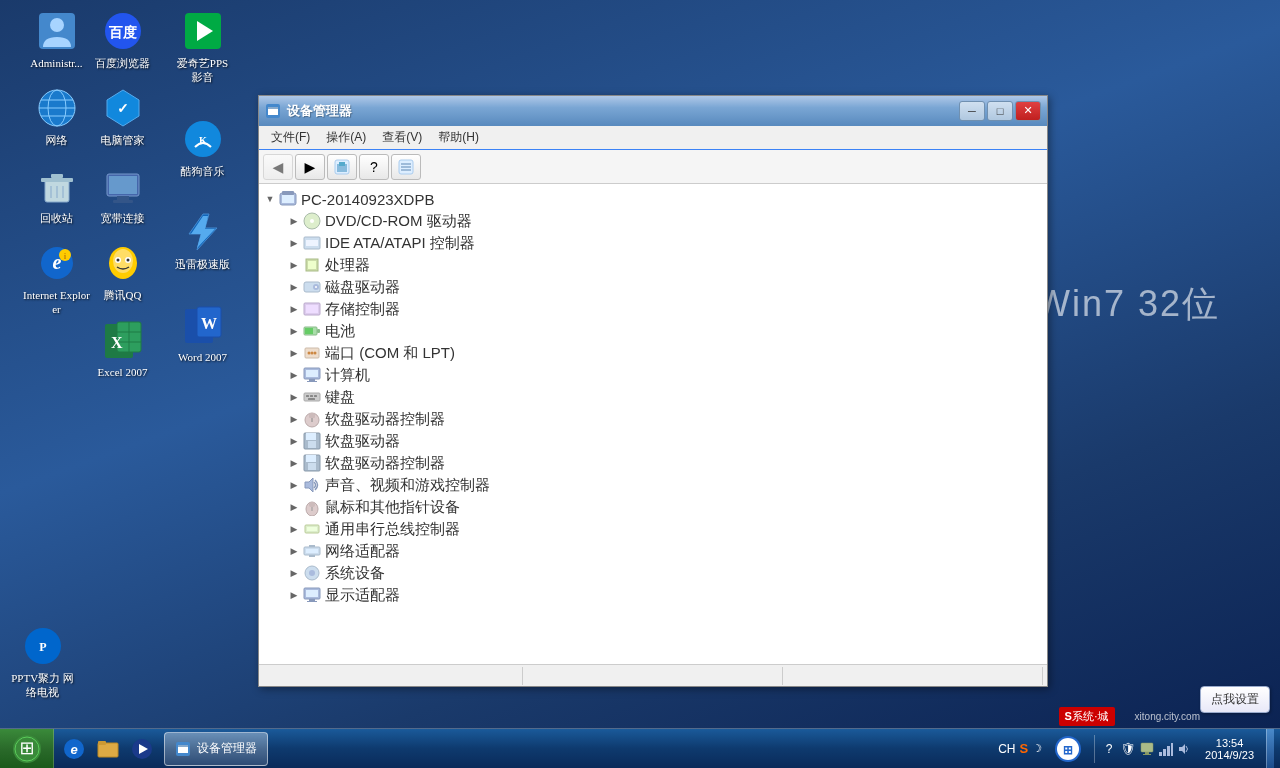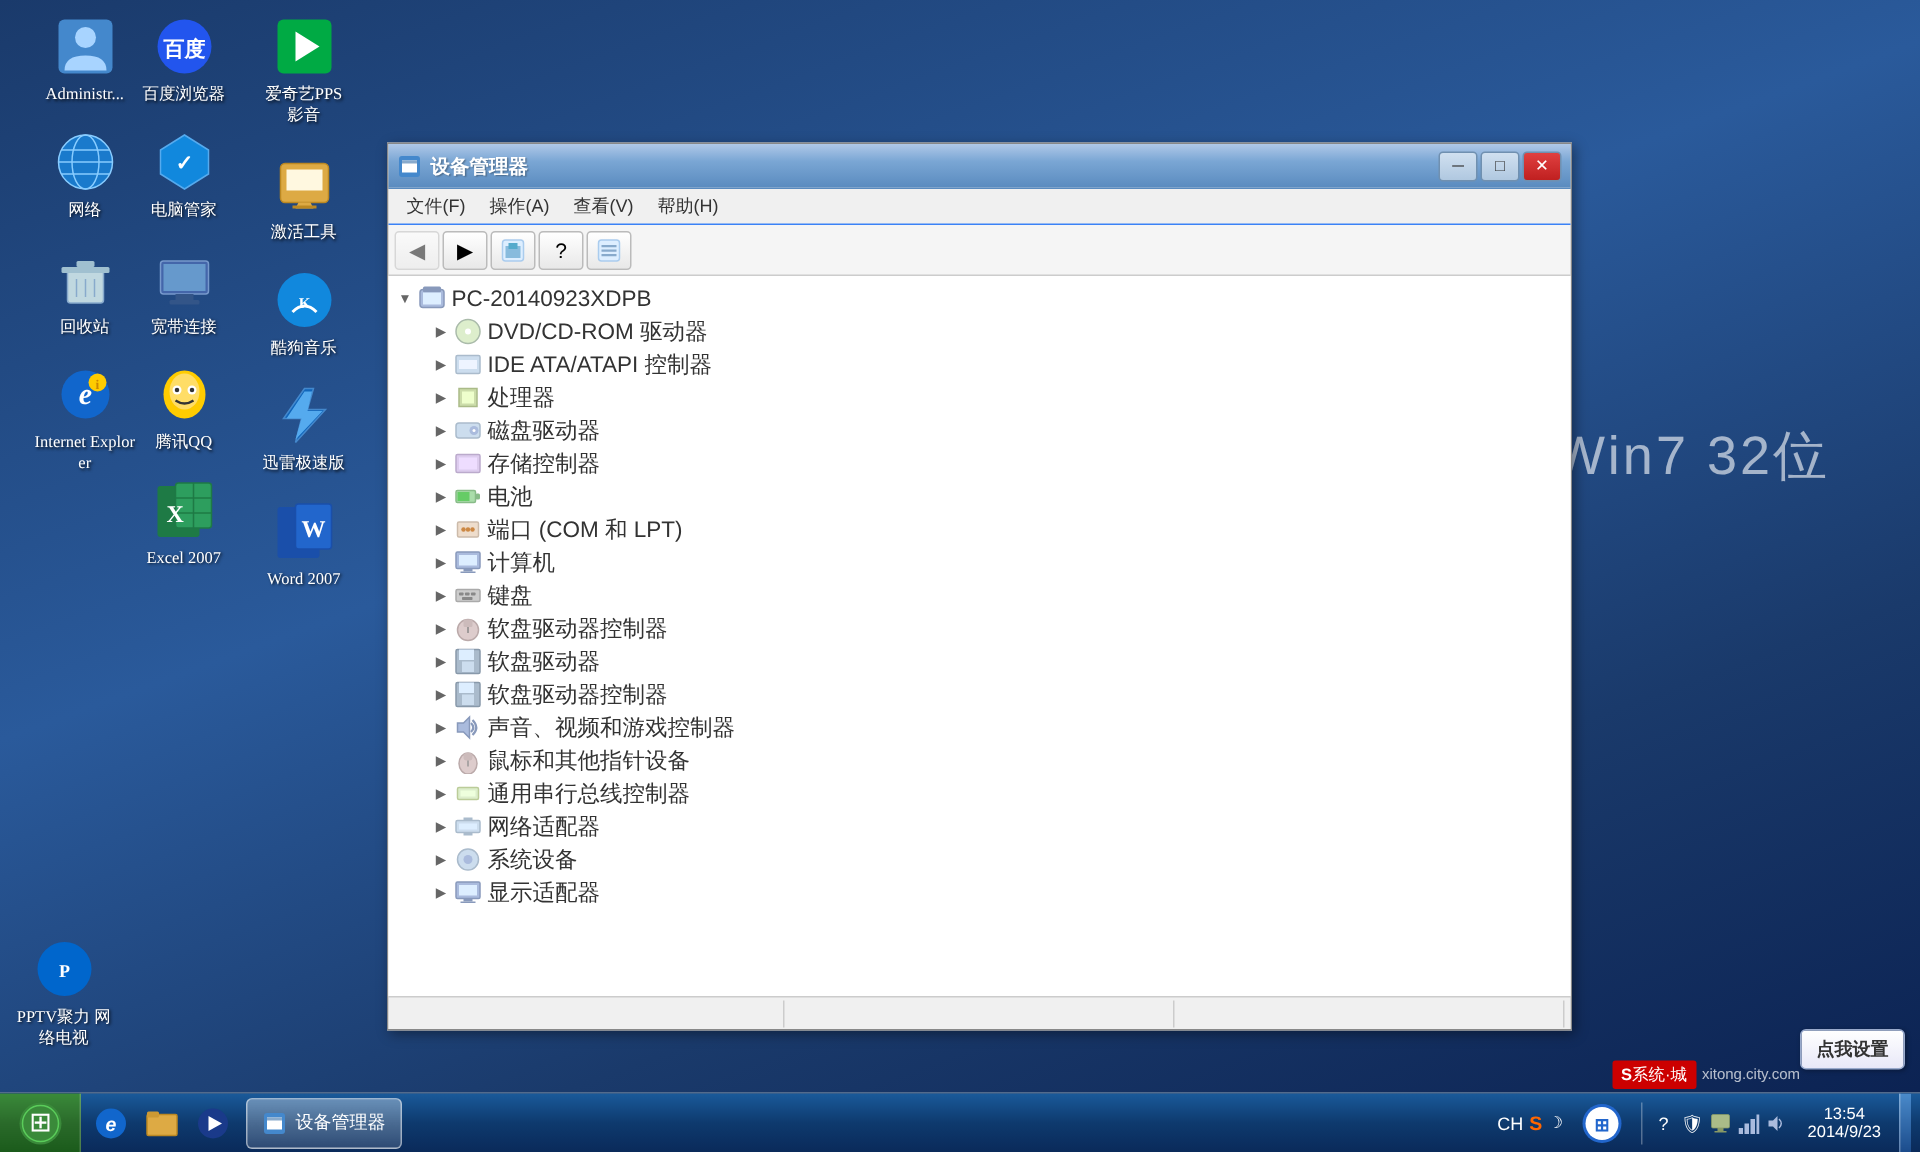--- a/index.html
+++ b/index.html
@@ -64,21 +64,21 @@
     }
 
     .icon-col {
       position: absolute;
       top: 5px;
       display: flex;
       flex-direction: column;
     }
     .col1 { left: 19px; }
     .col2 { left: 85px; }
-    .col3 { left: 165px; }
+    .col3 { left: 165px; gap: 16px; }
 
     
     .taskbar {
       position: absolute;
       bottom: 0;
       left: 0;
       width: 100%;
       height: 40px;
       background: linear-gradient(to bottom, #1a5a9a 0%, #0e3a6e 50%, #0a2a5a 100%);
       display: flex;
@@ -360,31 +360,30 @@
       right: 10px;
       bottom: 55px;
       background: linear-gradient(to bottom, #fff 0%, #e8e8f8 100%);
       border: 1px solid #99aacc;
       border-radius: 4px;
       padding: 4px 10px;
       font-size: 12px;
       color: #333;
       cursor: pointer;
       box-shadow: 1px 1px 3px rgba(0,0,0,0.3);
-      font-weight: bold;
     }
 
     
     .xitong-brand {
       position: absolute;
       right: 80px;
       bottom: 42px;
       display: flex;
       align-items: center;
-      gap: 4px;
+      gap: 20px;
     }
 
     
     .ime-bar {
       display: flex;
       align-items: center;
       gap: 2px;
     }
   </style>
 </head>
@@ -517,31 +516,20 @@
     <div class="icon-item">
       <div class="icon-img">
         <svg width="40" height="40" viewBox="0 0 40 40">
           <rect x="2" y="2" width="36" height="36" rx="4" fill="#00aa44"></rect>
           <polygon points="14,10 30,20 14,30" fill="white"></polygon>
         </svg>
       </div>
       <div class="icon-label">爱奇艺PPS<br>影音</div>
     </div>
 
-    <div class="icon-item">
-      <div class="icon-img">
-        <svg width="40" height="40" viewBox="0 0 40 40">
-          <rect x="4" y="6" width="32" height="26" rx="3" fill="#ddaa44" stroke="#bb8822" stroke-width="1"></rect>
-          <rect x="8" y="10" width="24" height="14" fill="#fff8e0"></rect>
-          <path d="M14 36 L26 36 L24 32 L16 32 Z" fill="#ddaa44"></path>
-          <rect x="12" y="34" width="16" height="2" fill="#bb8822"></rect>
-        </svg>
-      </div>
-      <div class="icon-label">激活工具</div>
-    </div>
 
     <div class="icon-item">
       <div class="icon-img">
         <svg width="40" height="40" viewBox="0 0 40 40">
           <circle cx="20" cy="20" r="18" fill="#1188dd"></circle>
           <text x="20" y="25" text-anchor="middle" fill="white" font-size="10" font-weight="bold">K</text>
           <path d="M12 28 Q20 20 28 28" stroke="white" stroke-width="2" fill="none"></path>
         </svg>
       </div>
       <div class="icon-label">酷狗音乐</div>

